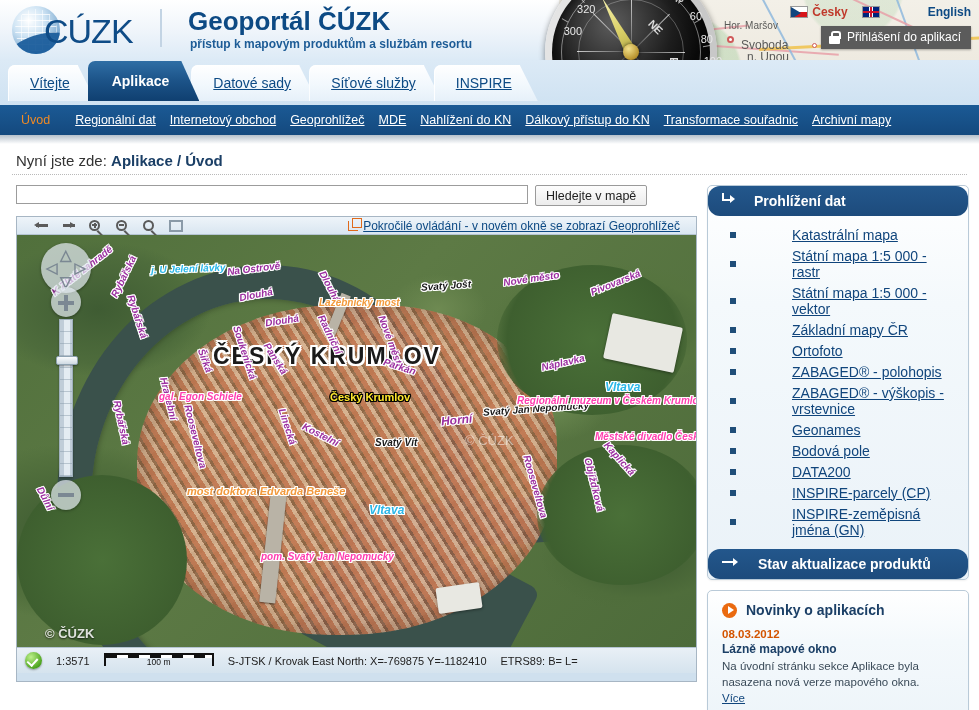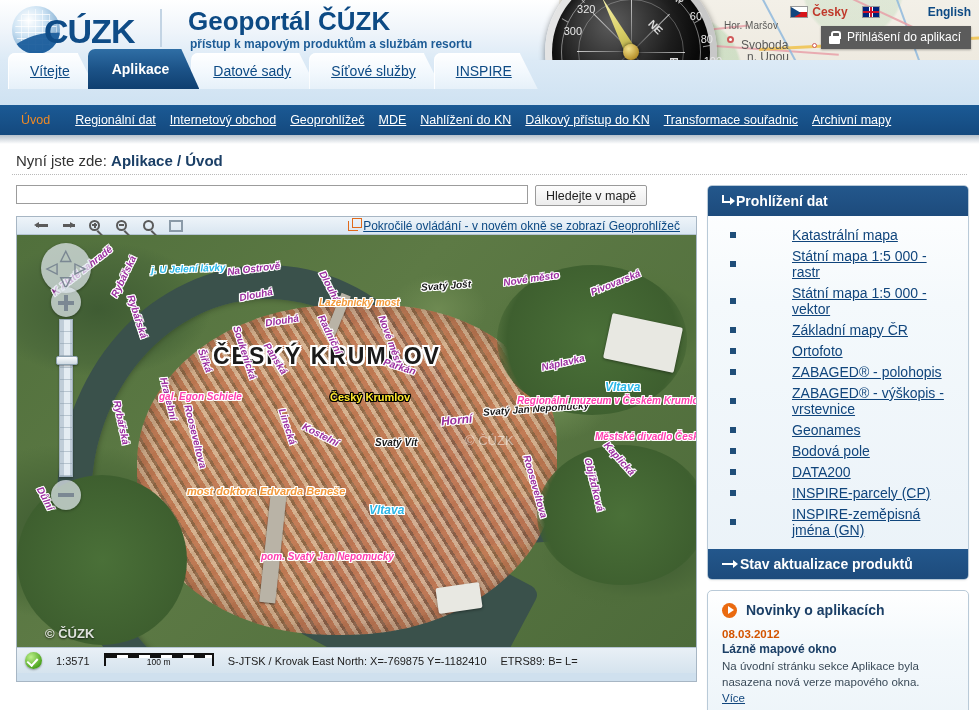--- a/index.html
+++ b/index.html
@@ -81,21 +81,21 @@
       repeating-linear-gradient(to right, transparent 0 6px, rgba(255,255,255,.55) 6px 7px);
   }
   .globe-swoosh{
     position:absolute; left:-4px; bottom:-10px; width:62px; height:44px;
     background:#1c5e9c; border-radius:50% 50% 50% 50%/70% 70% 30% 30%;
     transform: rotate(-18deg); clip-path: ellipse(60% 42% at 45% 75%);
     opacity:.95;
   }
   .logo-text {
     position:absolute; left:32px; top:8px;
-    font-size:34px; font-weight:bold; letter-spacing:-1px;
+    font-size:34px; font-weight:normal; letter-spacing:-1px;
     color:#0f4c87; font-family:"Liberation Sans",sans-serif;
   }
   .logo-divider{ position:absolute; left:160px; top:9px; width:2px; height:38px; background:#c3d4e4;}
   .site-title{
     position:absolute; left:188px; top:6px;
     font-size:26px; font-weight:bold; color:#0d4a84;
     font-family:"Liberation Sans",sans-serif; white-space:nowrap;
   }
   .site-sub{
     position:absolute; left:190px; top:37px;
@@ -129,21 +129,21 @@
   .lock-icon{ width:11px; height:13px; position:relative; flex:none;}
   .lock-icon:before{ content:""; position:absolute; left:0; bottom:0; width:11px; height:8px; background:#fff; border-radius:1px;}
   .lock-icon:after{ content:""; position:absolute; left:2.5px; top:0; width:6px; height:6px;
     border:2px solid #fff; border-bottom:none; border-radius:3px 3px 0 0;}
 
   
   .tabbar{
     position:relative; height:45px;
     background: linear-gradient(to bottom, #dceaf6 0%, #cfe2f2 100%);
   }
-  .tabs{ position:absolute; left:8px; bottom:16px; display:flex; align-items:flex-end; }
+  .tabs{ position:absolute; left:8px; bottom:4px; display:flex; align-items:flex-end; }
   .tab{
     position:relative; height:36px; margin-right:-8px;
     padding:0 26px 0 22px;
     display:flex; align-items:center; justify-content:center;
     font-size:14px; cursor:pointer; white-space:nowrap;
   }
   .tab .tab-bg{
     position:absolute; inset:0;
     background: linear-gradient(to bottom,#ffffff 0%, #f2f8fd 55%, #e6f0f9 100%);
     border-top-left-radius:7px;
@@ -377,21 +377,21 @@
   
   .panel{
     border:1px solid #b9cad8; border-radius:5px;
     background: linear-gradient(to bottom, #ffffff 0%, #f4f9fc 30%, #eaf2f8 100%);
     margin-bottom:10px; overflow:hidden;
     box-shadow:0 1px 2px rgba(0,0,0,.06);
   }
   .panel-head-blue{
     background: linear-gradient(to bottom, #23578c 0%, #1d4b7c 100%);
     color:#fff; font-size:14px; font-weight:bold;
-    padding:7px 10px 7px 14px; display:flex; align-items:center; gap:2px;
+    padding:7px 10px 7px 14px; display:flex; gap:20px;border-radius:12px;
   }
   .arr-down-right{ width:12px; height:13px; position:relative; flex:none;}
   .arr-down-right:before{ content:""; position:absolute; left:0; top:0; width:2px; height:8px; background:#fff;}
   .arr-down-right:after{ content:""; position:absolute; left:0; top:6px; width:9px; height:2px; background:#fff;}
   .arr-down-right i{ position:absolute; right:-1px; top:2px; width:0;height:0;
     border-top:4px solid transparent;border-bottom:4px solid transparent;border-left:5px solid #fff;}
   .arr-right{ width:16px; height:12px; position:relative; flex:none;}
   .arr-right:before{ content:""; position:absolute; left:0; top:5px; width:11px;height:2px;background:#fff;}
   .arr-right:after{ content:""; position:absolute; right:0; top:2px; width:0;height:0;
     border-top:4px solid transparent;border-bottom:4px solid transparent;border-left:5px solid #fff;}

